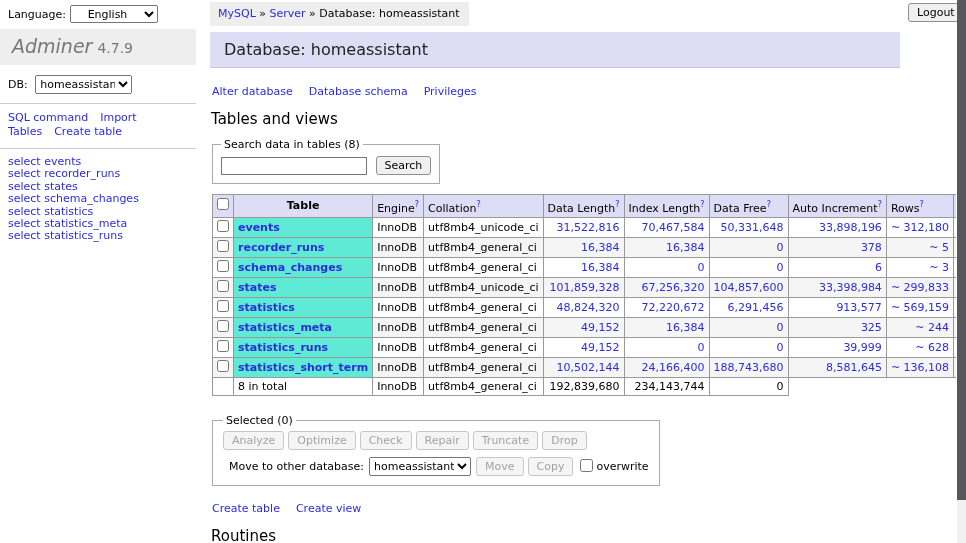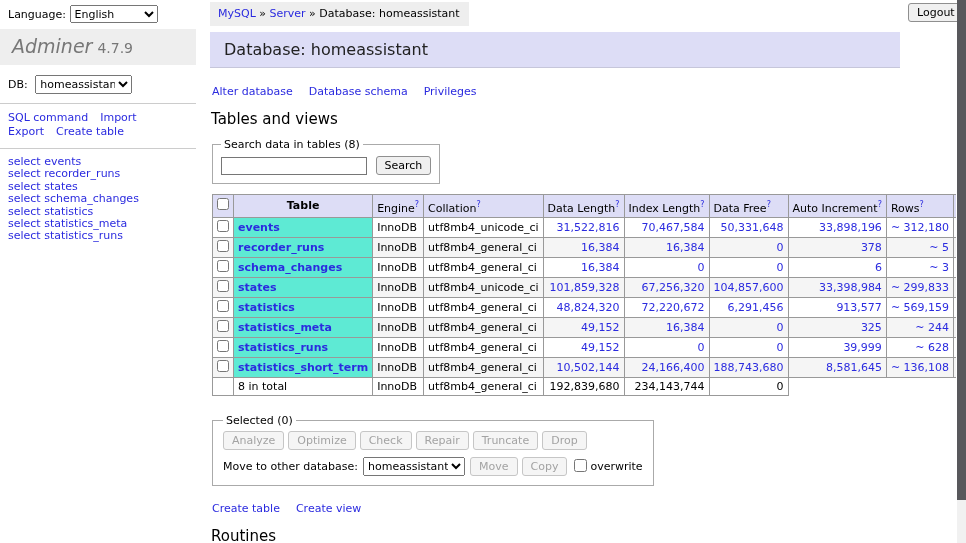--- a/index.html
+++ b/index.html
@@ -14,21 +14,21 @@
   button {
     background:#f0f0f0; border:1px solid #8f8f8f; border-radius:3px;
     padding:2px 8px; color:#000; line-height:13px;
   }
   button.disabled { background:#f5f5f5; border-color:#c6c6c6; color:#a3a3a3; }
   hr.sep { border:0; border-top:1px solid #ccc; margin:9px 0 0; }
 
   
   .sidebar { position:absolute; left:0; top:0; width:196px; }
   .lang-row { padding:5px 0 0 8px; }
-  .lang-row select { width:88px; height:18px; }
+  .lang-row select { width:88px; height:18px;text-align:center; }
   h1.app-title {
     margin:6px 0 0; background:#eee; color:#777;
     padding:7px 0 7px 12px; font-size:19px; line-height:20px;
     font-style:italic; font-weight:normal;
   }
   h1.app-title .version { font-size:14px; font-style:normal; margin-left:5px; color:#777; }
   .db-row { margin:10px 0 0; padding-left:8px; }
   .db-row select { width:97px; height:19px; margin-left:4px; }
   .action-links { padding:7px 0 0 8px; width:176px; line-height:13px; }
   .action-links a { display:inline-block; margin:0 12px 1px 0; }
@@ -72,21 +72,21 @@
   .tables tr.total td { color:#000; }
   .tables .w-check { width:22px; } .tables .w-table { width:114px; }
   .tables .w-engine { width:42px; } .tables .w-coll { width:97px; }
   .tables .w-dlen { width:66px; } .tables .w-ilen { width:70px; }
   .tables .w-dfree { width:63px; } .tables .w-auto { width:74px; }
   .tables .w-rows { width:61px; } .tables .w-comm { width:55px; }
   .tables input[type=checkbox] { margin:0; width:12px; height:12px; }
 
   .selected-fieldset { margin-top:18px; padding:4px 10px 9px; }
   .selected-fieldset .btn-row button { margin-right:4px; }
-  .move-row { margin-top:7px; }
+  .move-row { margin-top:7px;margin-left:6px; }
   .move-row select { width:102px; height:19px; margin:0 5px; }
   .move-row button { margin-right:4px; }
   .move-row input[type=checkbox] { margin:0 3px 0 3px; vertical-align:-2px; }
 
   .bottom-links { margin:16px 0 0 2px; }
   .bottom-links a, .routines-links a { margin-right:16px; }
 </style>
 </head>
 <body>
 
@@ -101,21 +101,21 @@
   <h1 class="app-title"><span>Adminer</span><span class="version">4.7.9</span></h1>
 
   <div class="db-row">
     <span>DB:</span>
     <select>
       <option>homeassistant</option>
     </select>
   </div>
 
   <hr class="sep">
-  <div class="action-links" id="action-links"><a href="#">SQL command</a><a href="#">Import</a><a href="#">Export</a><a href="#">Create table</a></div>
+  <div class="action-links" id="action-links"><a href="#">SQL command</a><a href="#">Import</a><a href="#">Tables</a><a href="#">Create table</a></div>
   <hr class="sep">
 
   <ul class="table-list" id="table-list">
       <li><a href="#">select events</a></li>
       <li><a href="#">select recorder_runs</a></li>
       <li><a href="#">select states</a></li>
       <li><a href="#">select schema_changes</a></li>
       <li><a href="#">select statistics</a></li>
       <li><a href="#">select statistics_meta</a></li>
       <li><a href="#">select statistics_runs</a></li>

